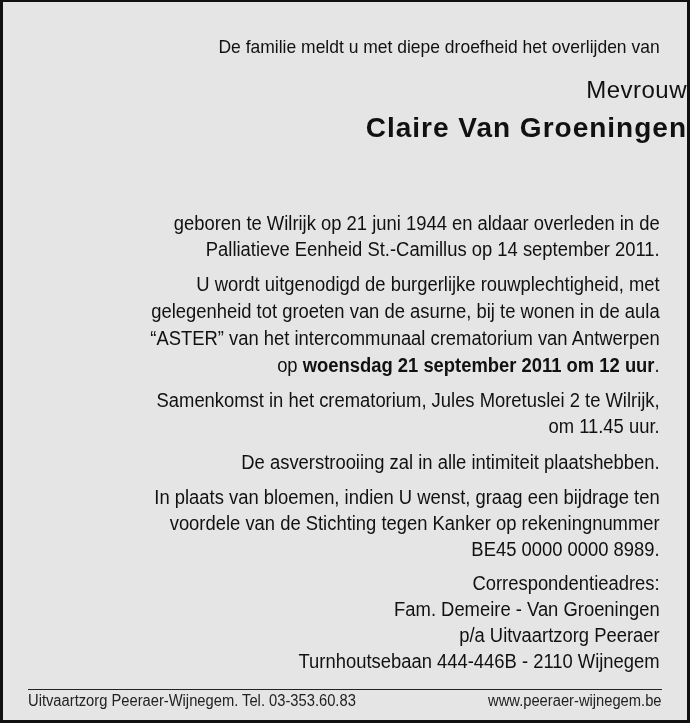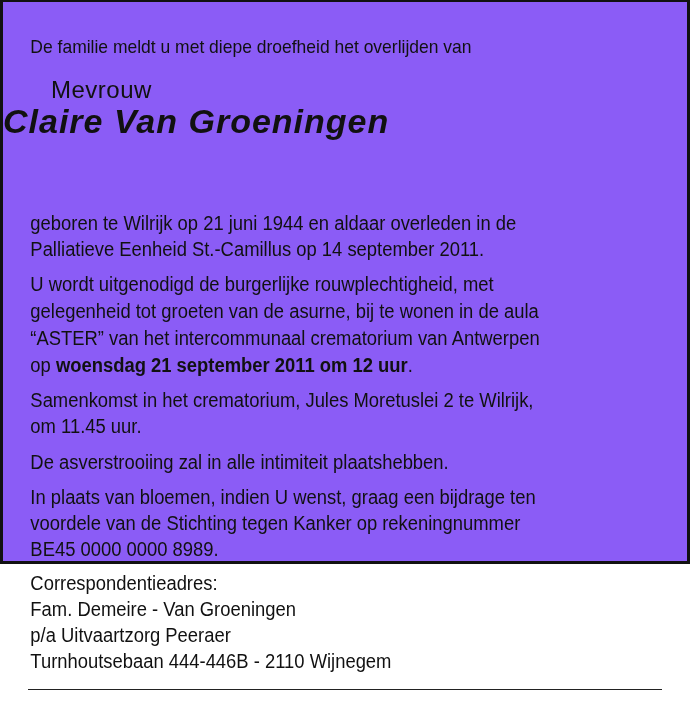--- a/index.html
+++ b/index.html
@@ -1,30 +1,30 @@
 <!DOCTYPE html>
 <html><head>
   <meta charset="utf-8">
   <style>
     html, body { margin: 0; padding: 0; background: #ffffff; }
     body { width: 690px; height: 723px; position: relative; overflow: hidden; }
     .card {
       position: absolute; left: 0; top: 0;
-      width: 690px; height: 564px; box-sizing: border-box;
+      width: 690px; height: 723px; box-sizing: border-box;
       border: 3px solid #111;
       border-top-width: 2px;
-      background: #8b5cf6;
+      background: #e5e5e5;
       color: #111;
       font-family: "Liberation Sans", "DejaVu Sans", sans-serif;
-      text-align: left;
+      text-align: right;
     }
     .line { position: absolute; left: 0; right: 0; white-space: nowrap; }
     .intro { top: 34px; font-size: 19px; transform: scaleX(0.92); }
     .title-prefix { top: 74px; font-size: 24px; letter-spacing: 0.5px; margin-left: 48px; }
-    .name { top: 100px; font-size: 34px; font-weight: bold; letter-spacing: 1px; font-style: italic; }
+    .name { top: 110px; font-size: 28px; font-weight: bold; letter-spacing: 1px; }
     .spouse { top: 160px; font-size: 24px; letter-spacing: 0.6px; }
     .p { font-size: 20px; transform: scaleX(0.92); }
     .p b { font-weight: bold; }
     .footer-rule {
       position: absolute; left: 25px; right: 25px; top: 687px;
       height: 1px; background: #222;
     }
     .footer {
       position: absolute; left: 25px; right: 25px; top: 690px;
       font-size: 16px; display: flex; justify-content: space-between;
@@ -58,13 +58,17 @@
   <div class="line p" style="top:484px">In plaats van bloemen, indien U wenst, graag een bijdrage ten</div>
   <div class="line p" style="top:510px">voordele van de Stichting tegen Kanker op rekeningnummer</div>
   <div class="line p" style="top:536px">BE45 0000 0000 8989.</div>
 
   <div class="line p" style="top:570px">Correspondentieadres:</div>
   <div class="line p" style="top:596px">Fam. Demeire - Van Groeningen</div>
   <div class="line p" style="top:622px">p/a Uitvaartzorg Peeraer</div>
   <div class="line p" style="top:648px">Turnhoutsebaan 444-446B - 2110 Wijnegem</div>
 
   <div class="footer-rule"></div>
+  <div class="footer">
+    <span class="left">Uitvaartzorg Peeraer-Wijnegem. Tel. 03-353.60.83</span>
+    <span class="right">www.peeraer-wijnegem.be</span>
+  </div>
 </div>
 
 </body></html>

